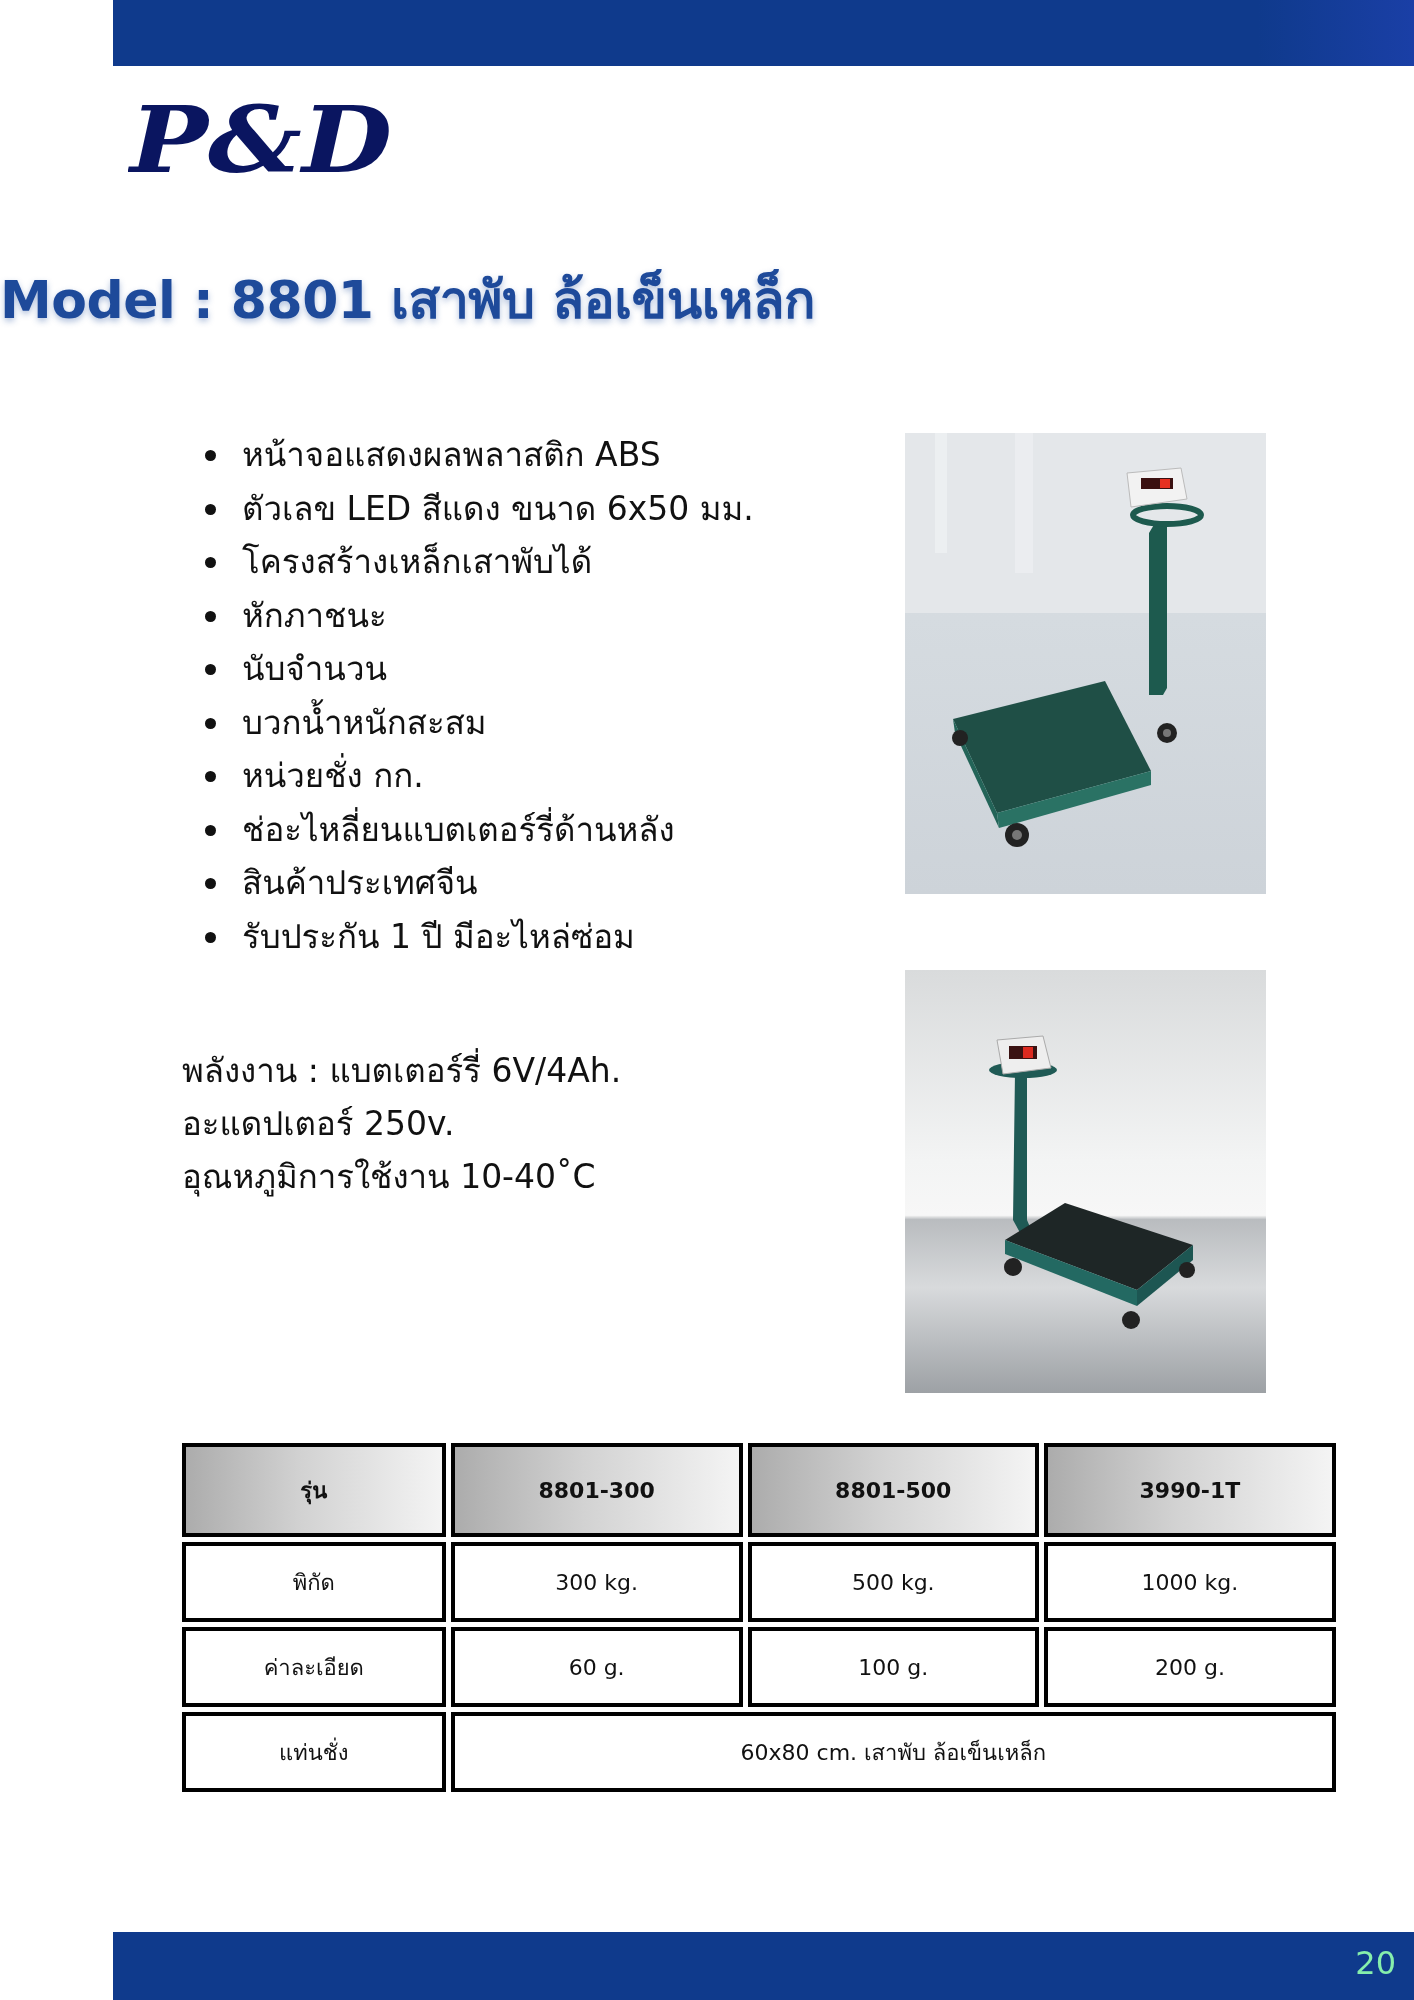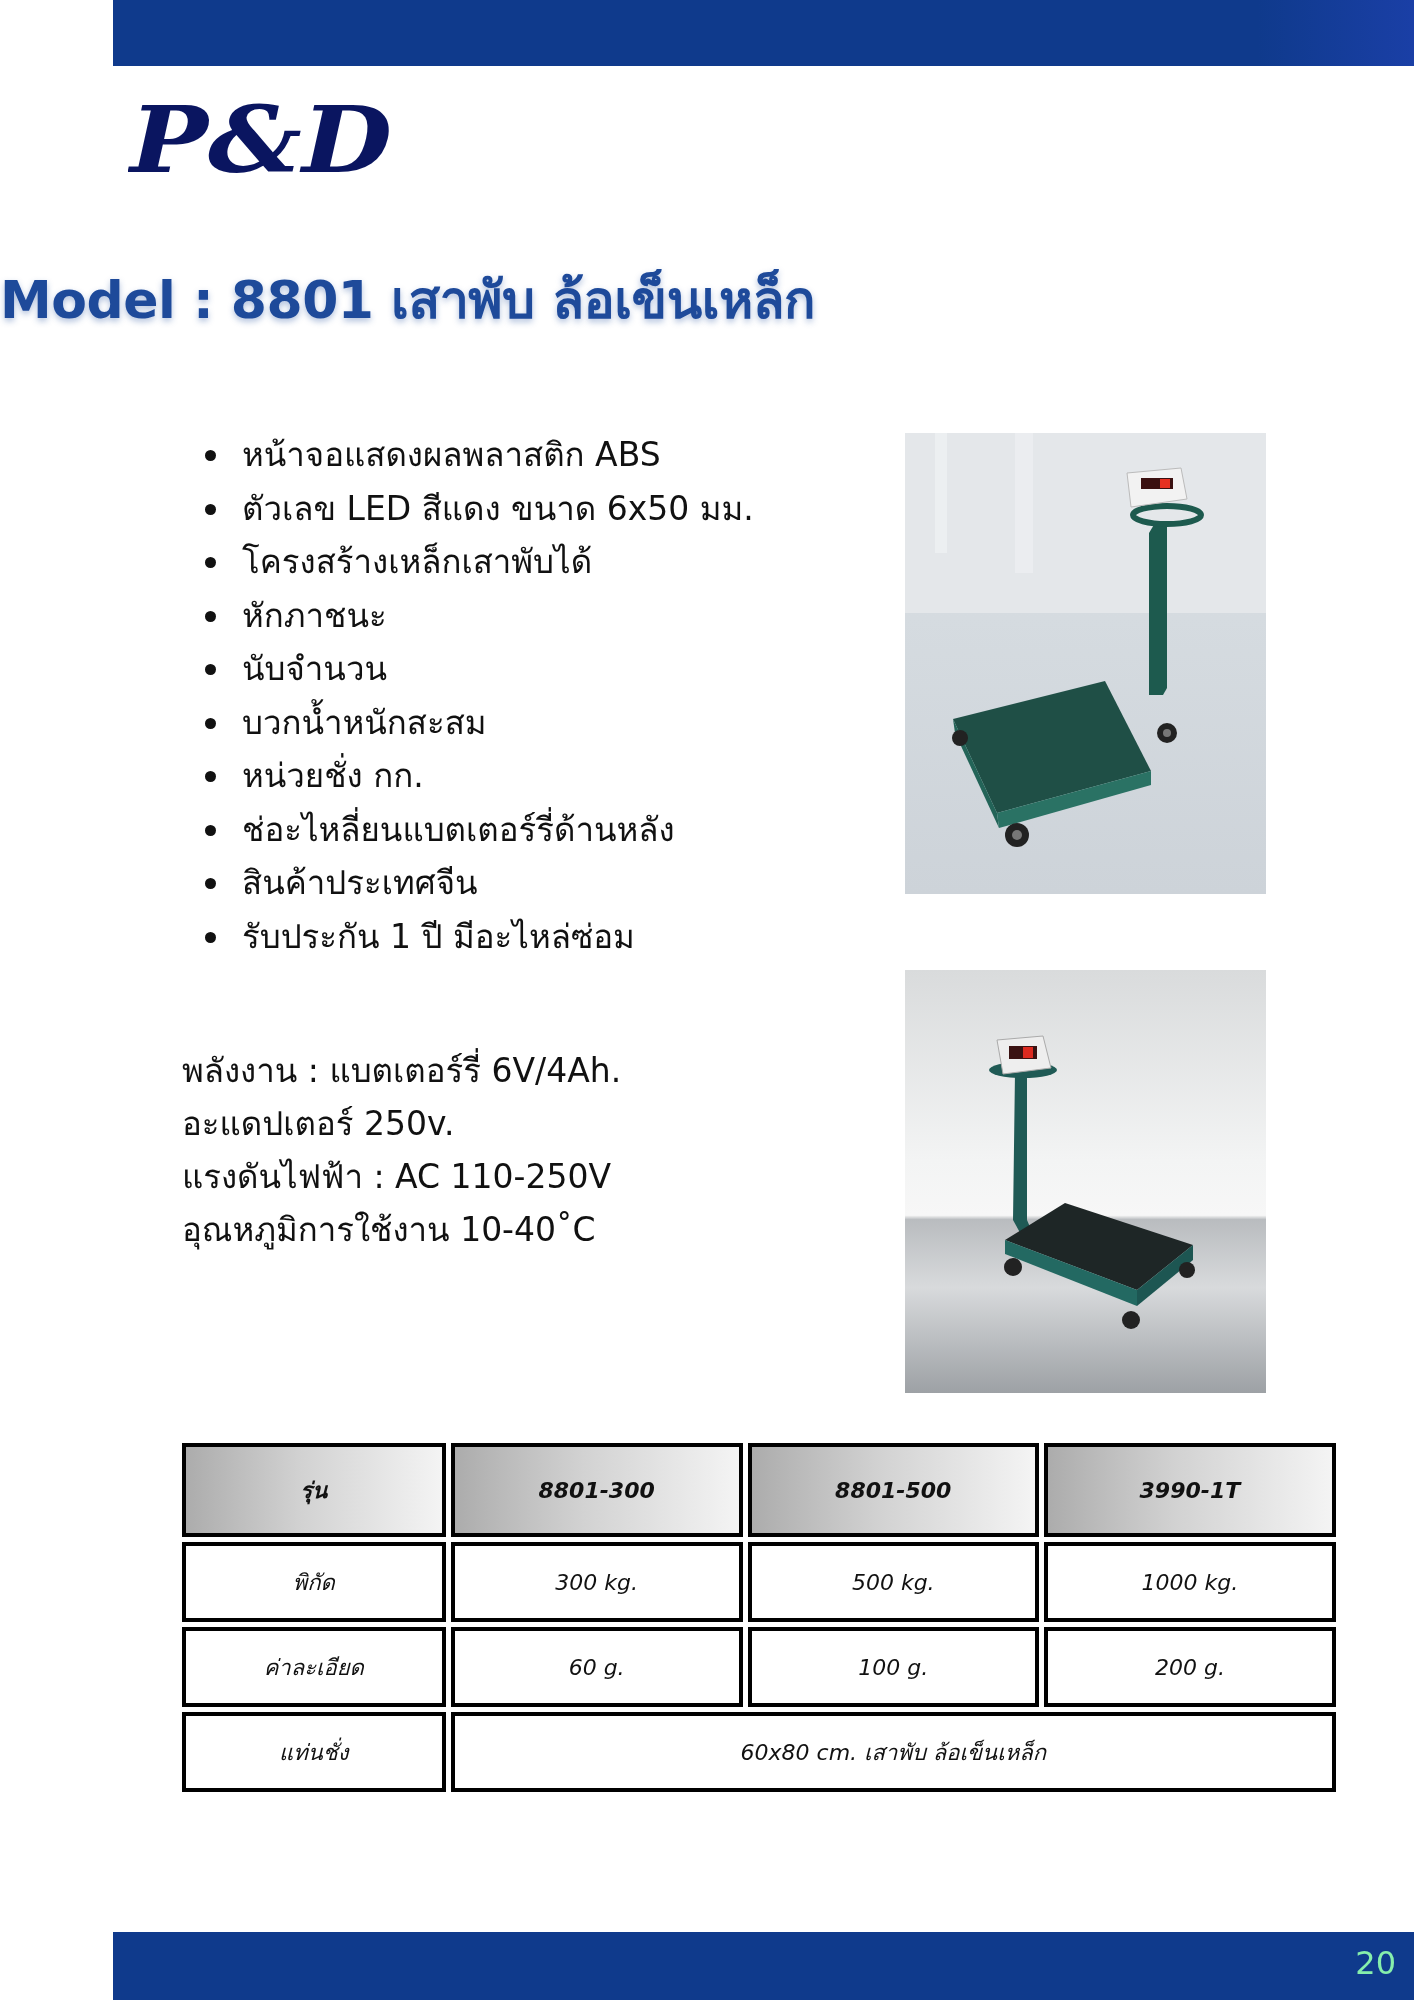--- a/index.html
+++ b/index.html
@@ -26,21 +26,21 @@
   .power { position: absolute; left: 182px; top: 1044px; }
   .power div { height: 53px; line-height: 53px; font-size: 33px; color: #111; white-space: nowrap; }
 
   .photo { position: absolute; overflow: hidden; }
   .photo-1 { left: 905px; top: 433px; width: 361px; height: 461px;
     background: linear-gradient(180deg, #dfe3e7 0%, #d5dbe0 40%, #cdd3d9 100%); }
   .photo-2 { left: 905px; top: 970px; width: 361px; height: 423px;
     background: linear-gradient(180deg, #d9dbdc 0%, #f3f4f4 45%, #f7f7f7 58%, #b9bcbf 59%, #d8dadc 75%, #9da1a5 100%); }
   .photo svg { position: absolute; left: 0; top: 0; width: 100%; height: 100%; }
 
-  .spec-table { position: absolute; left: 182px; top: 1443px; width: 1164px; border-collapse: separate; border-spacing: 5px; margin-left: -5px; margin-top: -5px; font-style: italic; }
+  .spec-table { position: absolute; left: 182px; top: 1443px; width: 1164px; border-collapse: separate; border-spacing: 5px; margin-left: -5px; margin-top: -5px; }
   .spec-table td { border: 4px solid #000; text-align: center; vertical-align: middle; font-size: 22px; color: #111; height: 80px; }
   .spec-table td.hdr { background: linear-gradient(90deg, #acacac 0%, #d2d2d2 45%, #f4f4f4 100%); font-weight: bold; height: 94px; }
   .col1 { width: 266px; }
   .col2 { width: 295px; }
   .col3 { width: 294px; }
   .col4 { width: 295px; }
 </style>
 </head>
 <body>
 
@@ -63,21 +63,20 @@
   <li><span class="dot"></span><span>บวกน้ำหนักสะสม</span></li>
   <li><span class="dot"></span><span>หน่วยชั่ง กก.</span></li>
   <li><span class="dot"></span><span>ช่อะไหลี่ยนแบตเตอร์รี่ด้านหลัง</span></li>
   <li><span class="dot"></span><span>สินค้าประเทศจีน</span></li>
   <li><span class="dot"></span><span>รับประกัน 1 ปี มีอะไหล่ซ่อม</span></li>
 </ul>
 
 <div class="power">
   <div>พลังงาน : แบตเตอร์รี่ 6V/4Ah.</div>
   <div>อะแดปเตอร์ 250v.</div>
-  <div>แรงดันไฟฟ้า : AC 110-250V</div>
   <div>อุณหภูมิการใช้งาน 10-40˚C</div>
 </div>
 
 <div class="photo photo-1" title="platform scale with folding column on grey floor">
   <svg viewBox="0 0 361 461">
     <rect x="0" y="0" width="361" height="180" fill="#e4e7ea"></rect>
     <rect x="30" y="0" width="12" height="120" fill="#f0f2f4" opacity="0.7"></rect>
     <rect x="110" y="0" width="18" height="140" fill="#eef0f2" opacity="0.7"></rect>
 
     <path d="M250 90 L262 90 L262 255 L258 262 L244 262 L244 100 Z" fill="#1d5a4e"></path>

